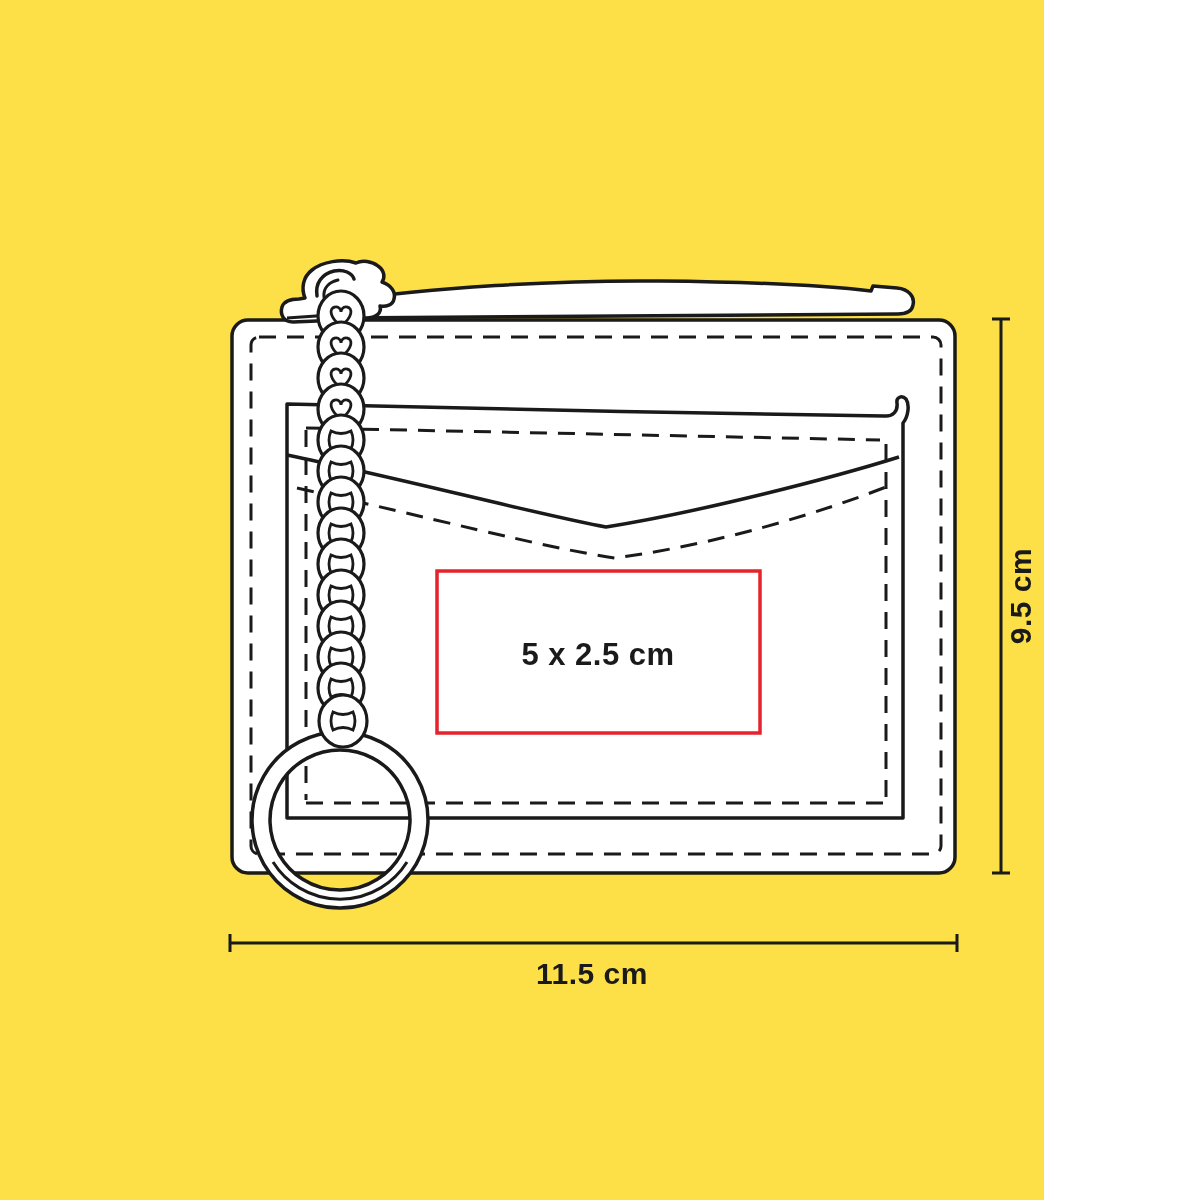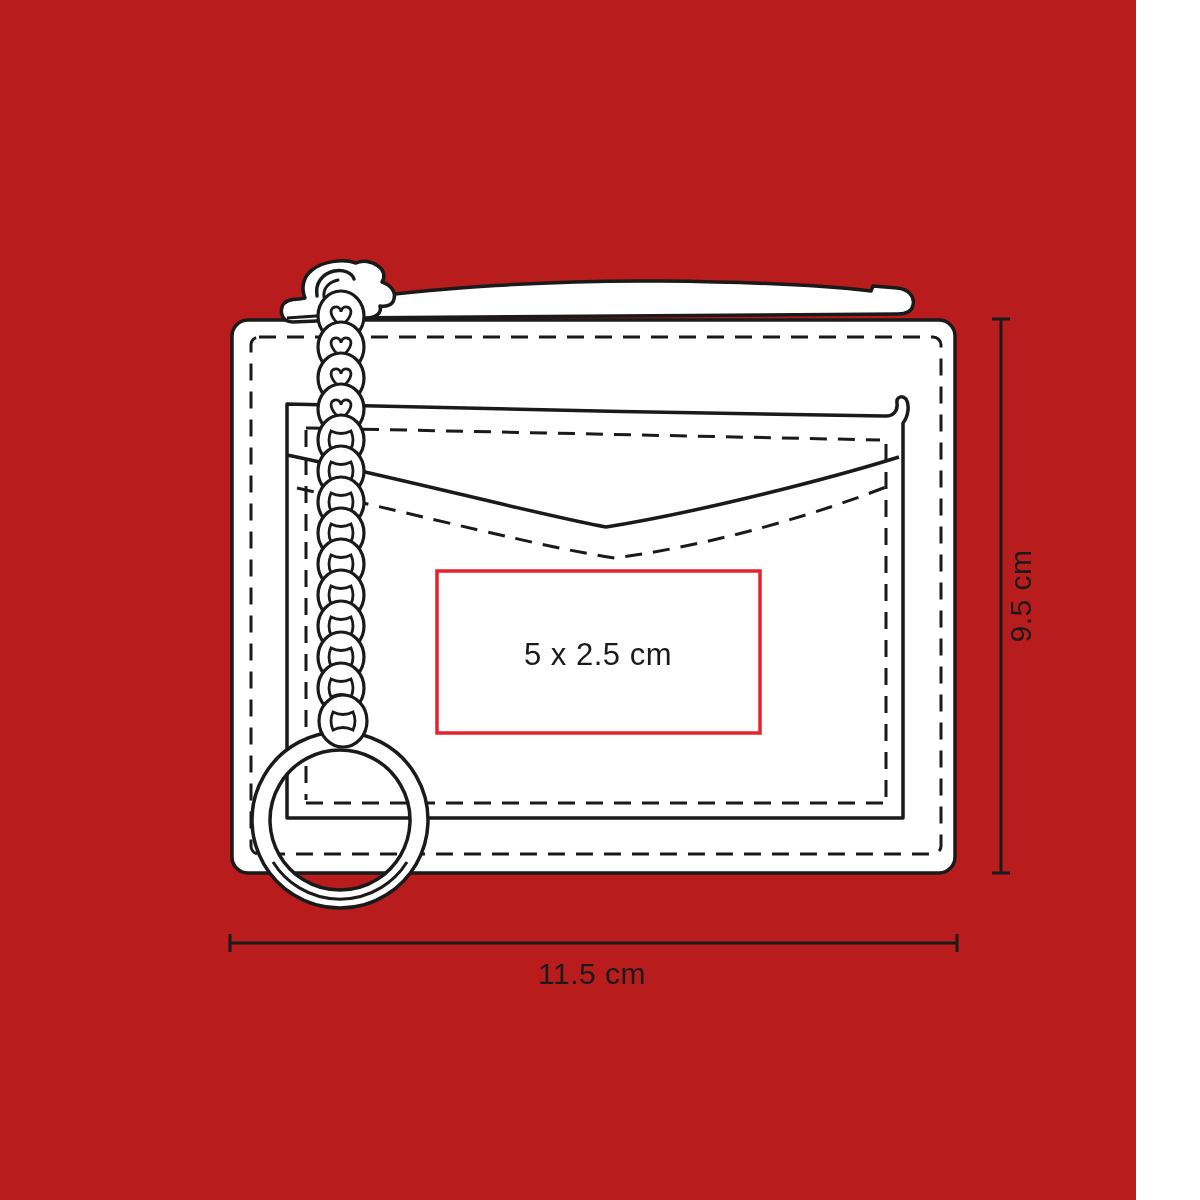--- a/index.html
+++ b/index.html
@@ -3,24 +3,25 @@
 <meta charset="utf-8">
 <style>
   html, body {
     margin: 0;
     padding: 0;
     background: #ffffff;
     font-family: "Liberation Sans", sans-serif;
   }
   .stage {
     position: relative;
-    width: 1136px;
+    width: 1044px;
     height: 1200px;
-    background: #b91c1c;
+    background: #fde047;
     overflow: hidden;
+    font-weight: bold;
   }
   svg { display: block; }
   text {
     font-family: "Liberation Sans", sans-serif;
     fill: #1a1a1a;
     letter-spacing: 0.5px;
   }
   .dim-label { font-size: 30px; }
   .print-label { font-size: 31px; }
 </style>

